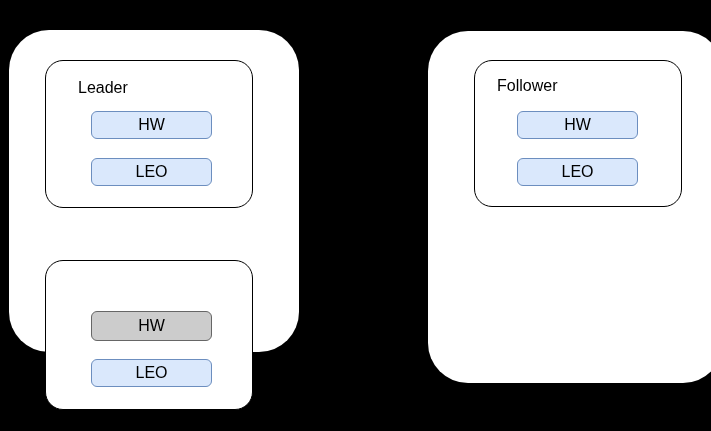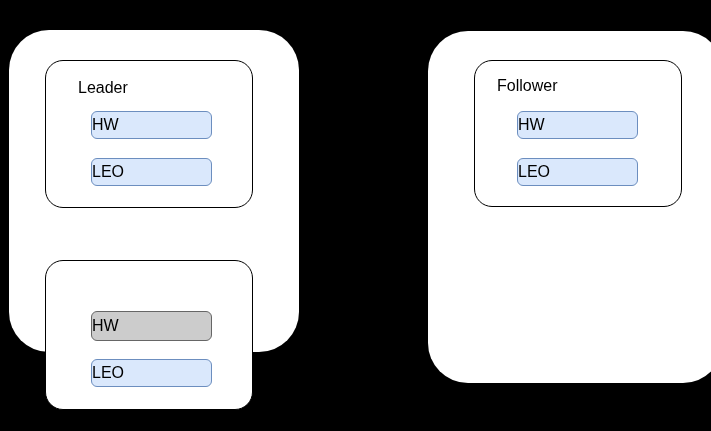--- a/index.html
+++ b/index.html
@@ -42,20 +42,21 @@
   .label-replica  { left: 8px;  top: 15px; }
   .label-follower { left: 22px; top: 15px; }
 
   .chip {
     position: absolute;
     width: 121px; height: 28px;
     box-sizing: border-box;
     border-radius: 6px;
     font-size: 16px;
     line-height: 26px;
+    text-align: center;
     color: var(--text, #000);
   }
   .chip.blue {
     background: var(--blue-fill, #dae8fc);
     border: 1px solid var(--blue-border, #6c8ebf);
   }
   .chip.gray {
     background: var(--gray-fill, #ccc);
     border: 1px solid var(--gray-border, #666);
   }

